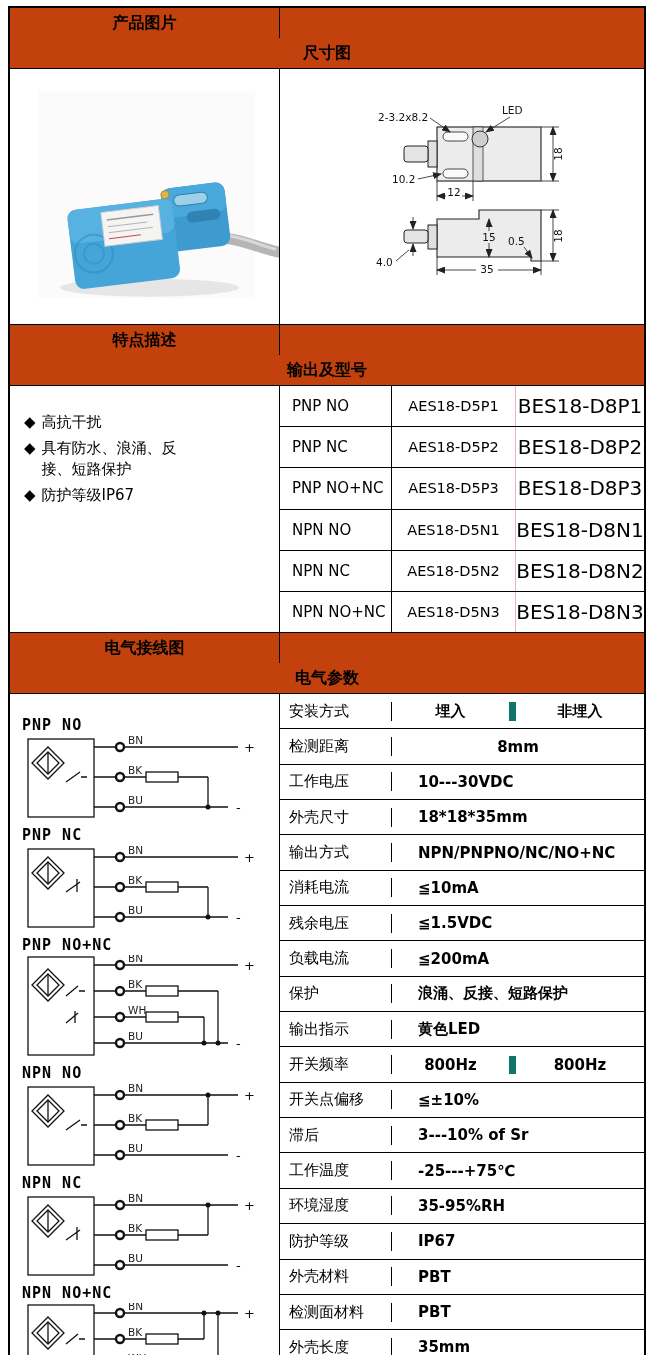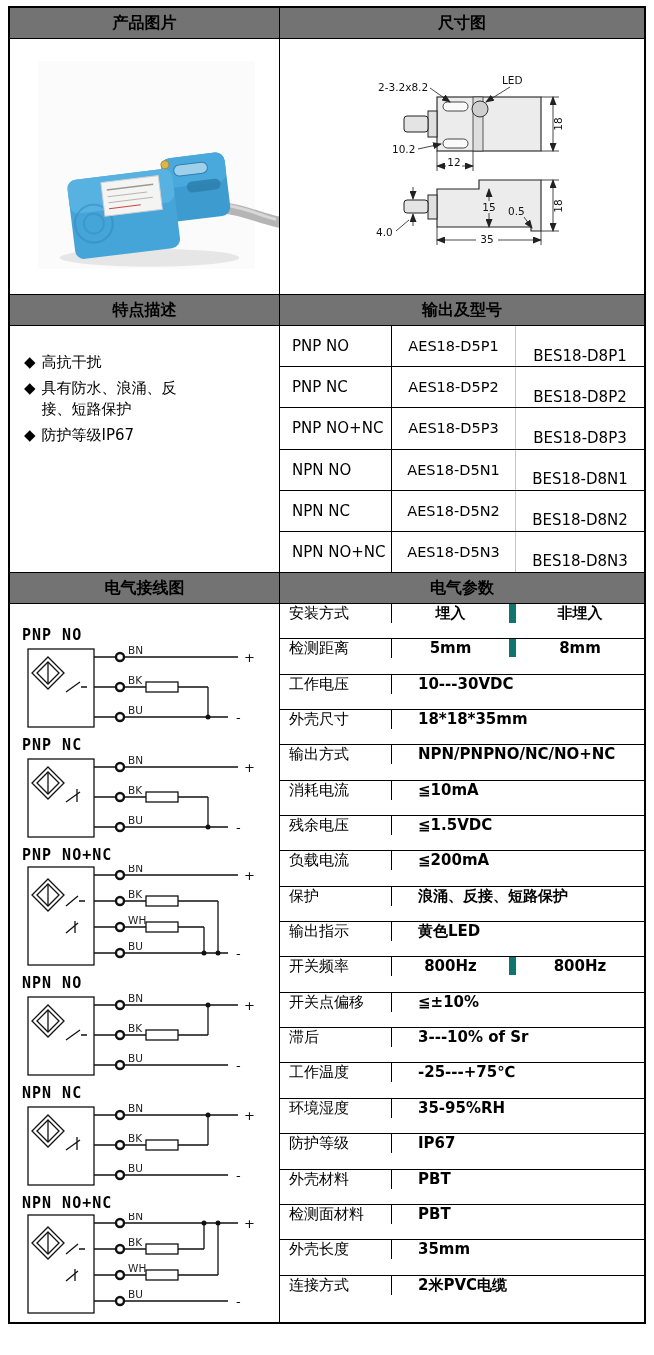--- a/index.html
+++ b/index.html
@@ -3,44 +3,44 @@
 <meta charset="utf-8">
 <style>
   html,body{margin:0;padding:0;background:#fff;color:#000;
     font-family:"DejaVu Sans","Liberation Sans",sans-serif;}
   .page{width:654px;box-sizing:border-box;padding:6px 8px 14px 8px;}
   .page-title{font-family:"DejaVu Serif","Liberation Serif",serif;
     font-weight:bold;font-size:21px;margin:0 0 6px 0;letter-spacing:.5px;}
   .sheet{border:2px solid #000;}
   .row{display:flex;align-items:stretch;border-bottom:1px solid #000;}
   .sheet .row:last-child{border-bottom:none;}
-  .hdr{background:#737373;}
+  .hdr{background:#c2410c;flex-direction:column;}
   .hc1,.hc2{font-weight:bold;font-size:16px;text-align:center;
     height:30px;line-height:30px;box-sizing:border-box;}
   .hc1{width:270px;border-right:1px solid #000;}
   .hc2{flex:1;}
   .c1{width:270px;box-sizing:border-box;border-right:1px solid #000;}
   .c2{flex:1;box-sizing:border-box;}
   
   .features{padding:26px 10px 0 14px;font-size:15px;}
   .feat-item{display:flex;margin-bottom:5px;line-height:1.4;}
   .feat-bullet{margin-right:6px;}
   .feat-text{max-width:158px;}
   
   .output-col{display:flex;flex-direction:column;height:246px;}
   .orow{display:flex;flex:1;border-bottom:1px solid #000;align-items:stretch;}
   .orow:last-child{border-bottom:none;}
   .oc1{width:112px;box-sizing:border-box;border-right:1px solid #000;
     display:flex;align-items:center;padding-left:12px;font-size:15px;}
   .oc2{width:124px;box-sizing:border-box;border-right:1px solid #f9a8d4;
     display:flex;align-items:center;justify-content:center;font-size:14.5px;}
-  .oc3{flex:1;display:flex;align-items:center;justify-content:center;font-size:15px;margin-top:19px;}
+  .oc3{flex:1;display:flex;align-items:center;justify-content:center;font-size:20px;}
   
   .params-col{display:flex;flex-direction:column;height:706px;}
-  .prow{display:flex;flex:1;border-bottom:1px solid #000;align-items:flex-start;}
+  .prow{display:flex;flex:1;border-bottom:1px solid #000;align-items:center;}
   .prow:last-child{border-bottom:none;}
   .pc-label{width:112px;box-sizing:border-box;border-right:1px solid #000;
     display:flex;align-items:center;padding-left:9px;font-size:15px;}
   .pc-v1{width:124px;box-sizing:border-box;border-right:7px solid #0f766e;
     display:flex;align-items:center;justify-content:center;font-size:15px;font-weight:600;}
   .pc-v2{flex:1;display:flex;align-items:center;justify-content:center;
     font-size:15px;font-weight:600;}
   .pc-span{flex:1;display:flex;align-items:center;padding-left:26px;
     font-size:15px;font-weight:600;}
   
@@ -373,21 +373,20 @@
       </div>
 
       <div class="c2 params-col">
         <div class="prow">
           <div class="pc-label">安装方式</div>
           <div class="pc-v1">埋入</div>
           <div class="pc-v2">非埋入</div>
         </div>
         <div class="prow">
           <div class="pc-label">检测距离</div>
-          <div class="pc-v1">5mm</div>
           <div class="pc-v2">8mm</div>
         </div>
         <div class="prow">
           <div class="pc-label">工作电压</div>
           <div class="pc-span">10---30VDC</div>
         </div>
         <div class="prow">
           <div class="pc-label">外壳尺寸</div>
           <div class="pc-span">18*18*35mm</div>
         </div>

